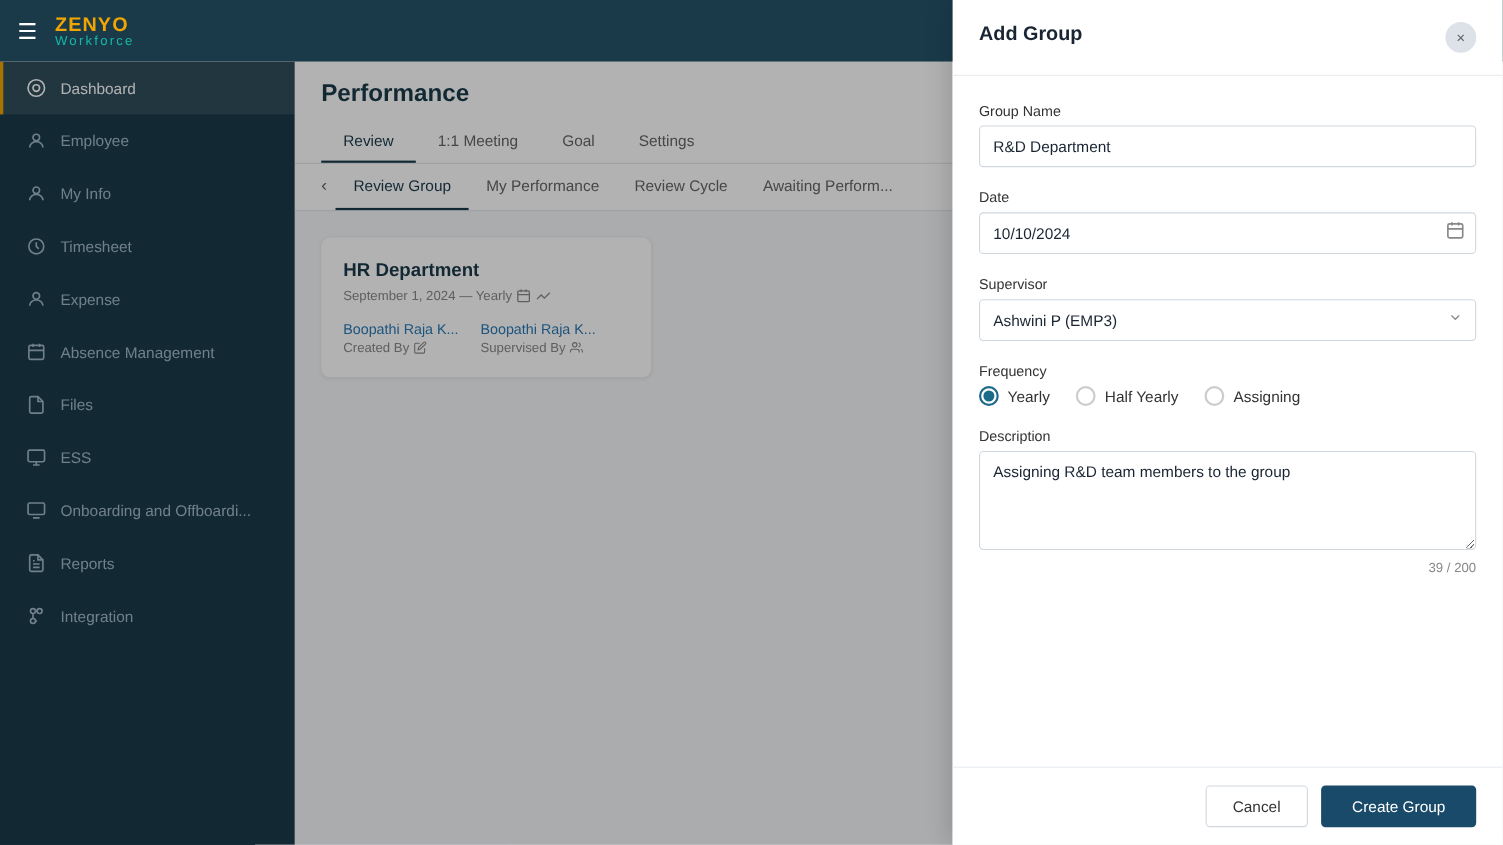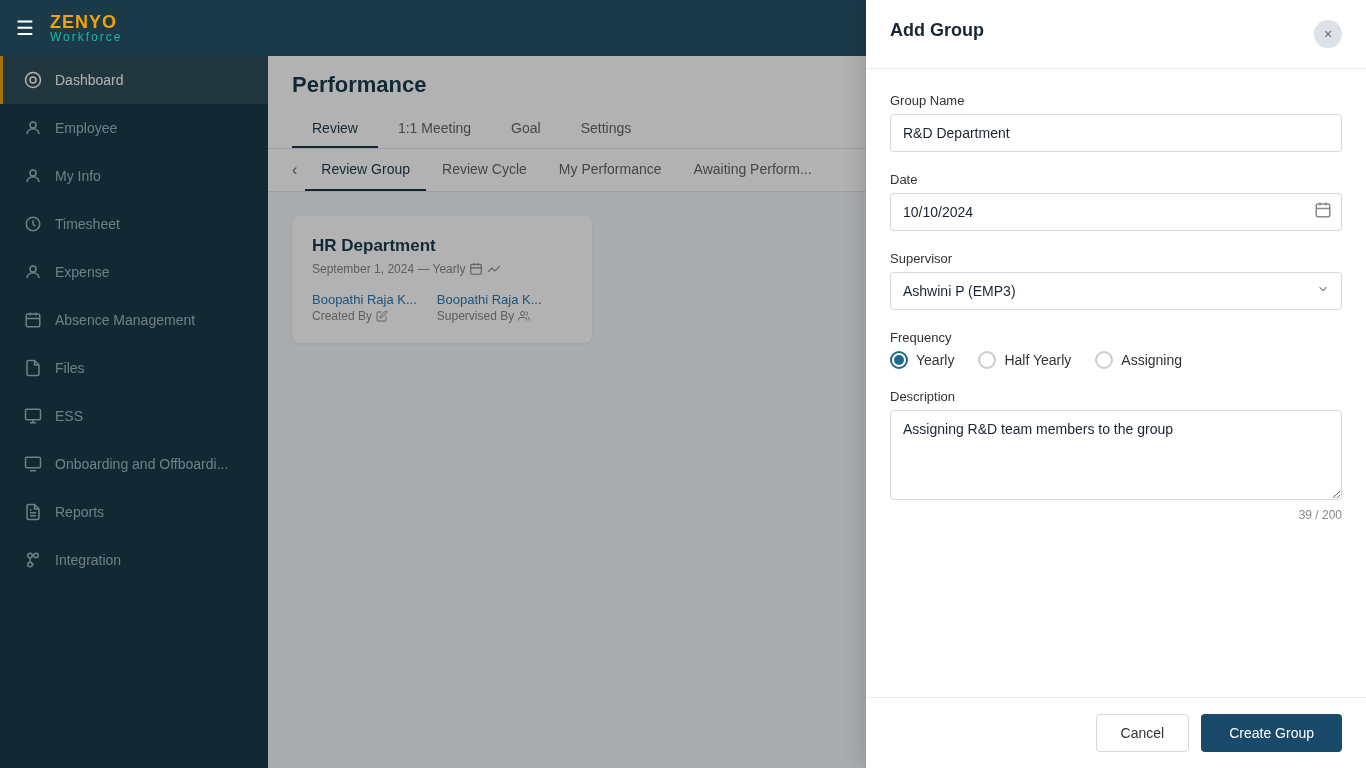--- a/index.html
+++ b/index.html
@@ -398,22 +398,22 @@
       <div class="tabs-row">
         <div class="tab active">Review</div>
         <div class="tab">1:1 Meeting</div>
         <div class="tab">Goal</div>
         <div class="tab">Settings</div>
       </div>
     </div>
     <div class="sub-nav">
       <span class="sub-nav-arrow">‹</span>
       <div class="sub-tab active">Review Group</div>
+      <div class="sub-tab">My Performance</div>
       <div class="sub-tab">Review Cycle</div>
-      <div class="sub-tab">My Performance</div>
       <div class="sub-tab">Awaiting Perform...</div>
     </div>
     <div class="content-body">
 
       <div class="card">
         <div class="card-title">HR Department</div>
         <div class="card-meta">
           <span>September 1, 2024 — Yearly</span>
           <svg width="14" height="14" viewBox="0 0 24 24" fill="none" stroke="currentColor" stroke-width="2">
               <rect x="3" y="4" width="18" height="17" rx="2"></rect>

